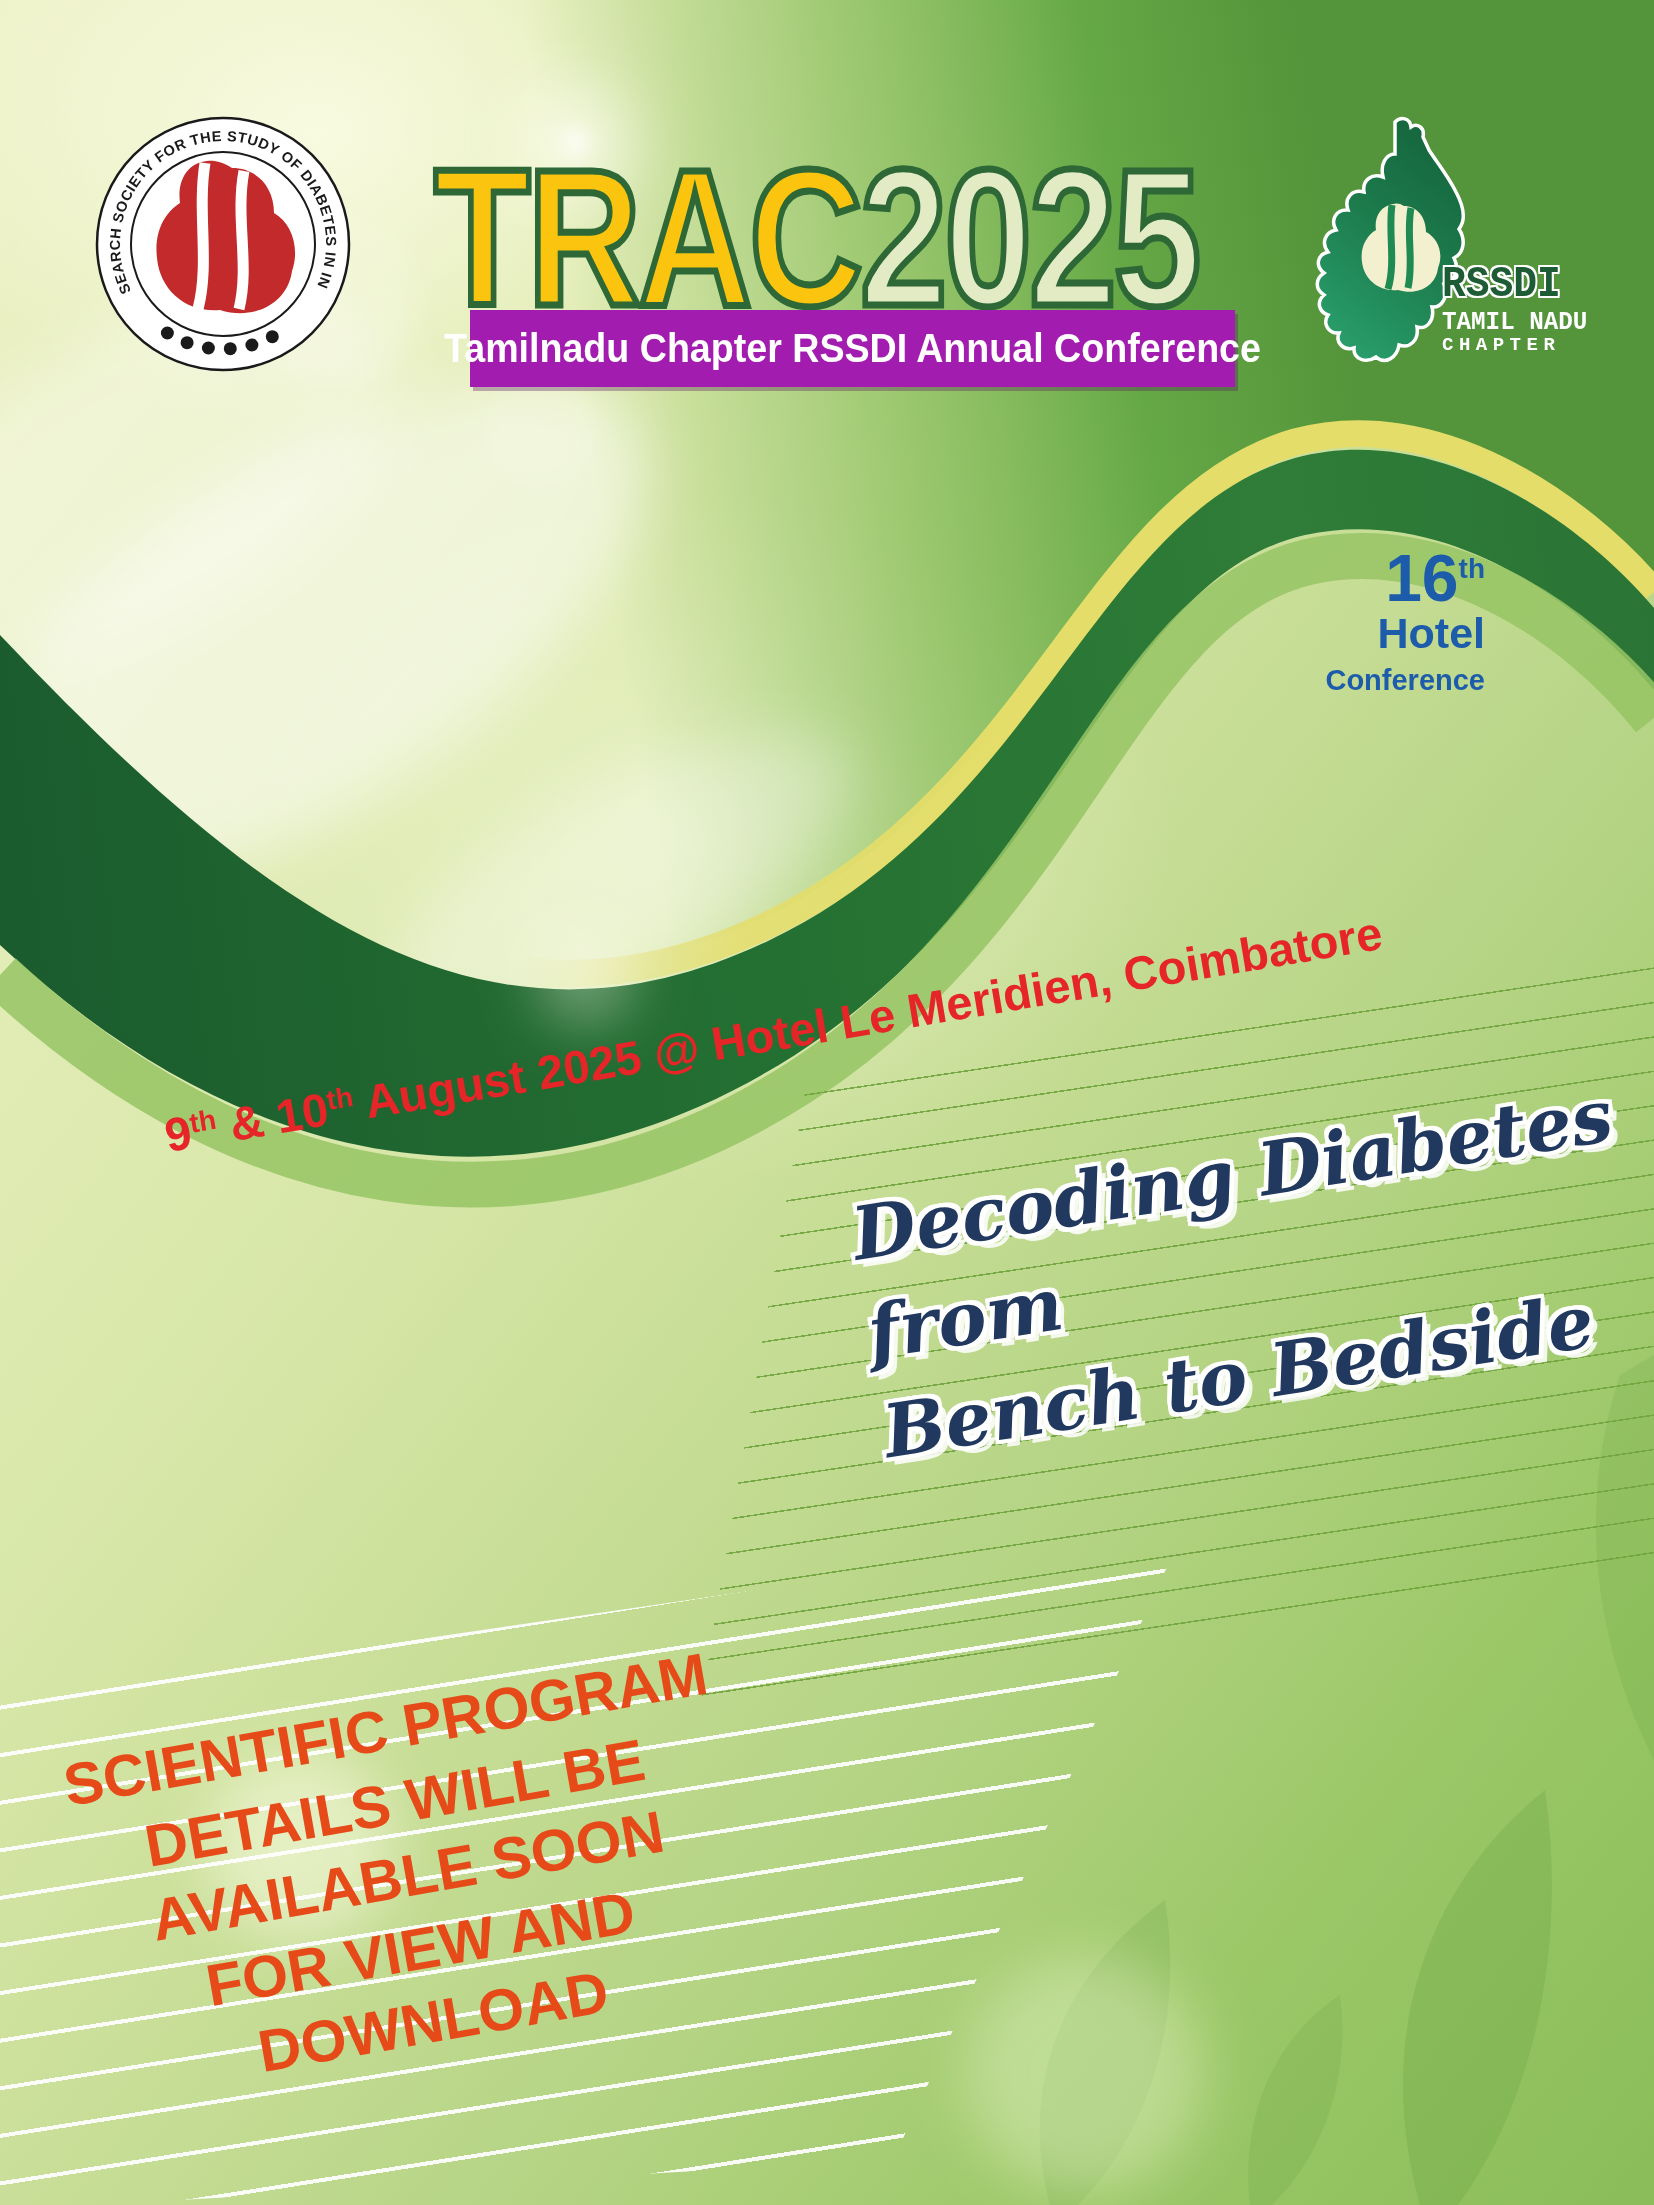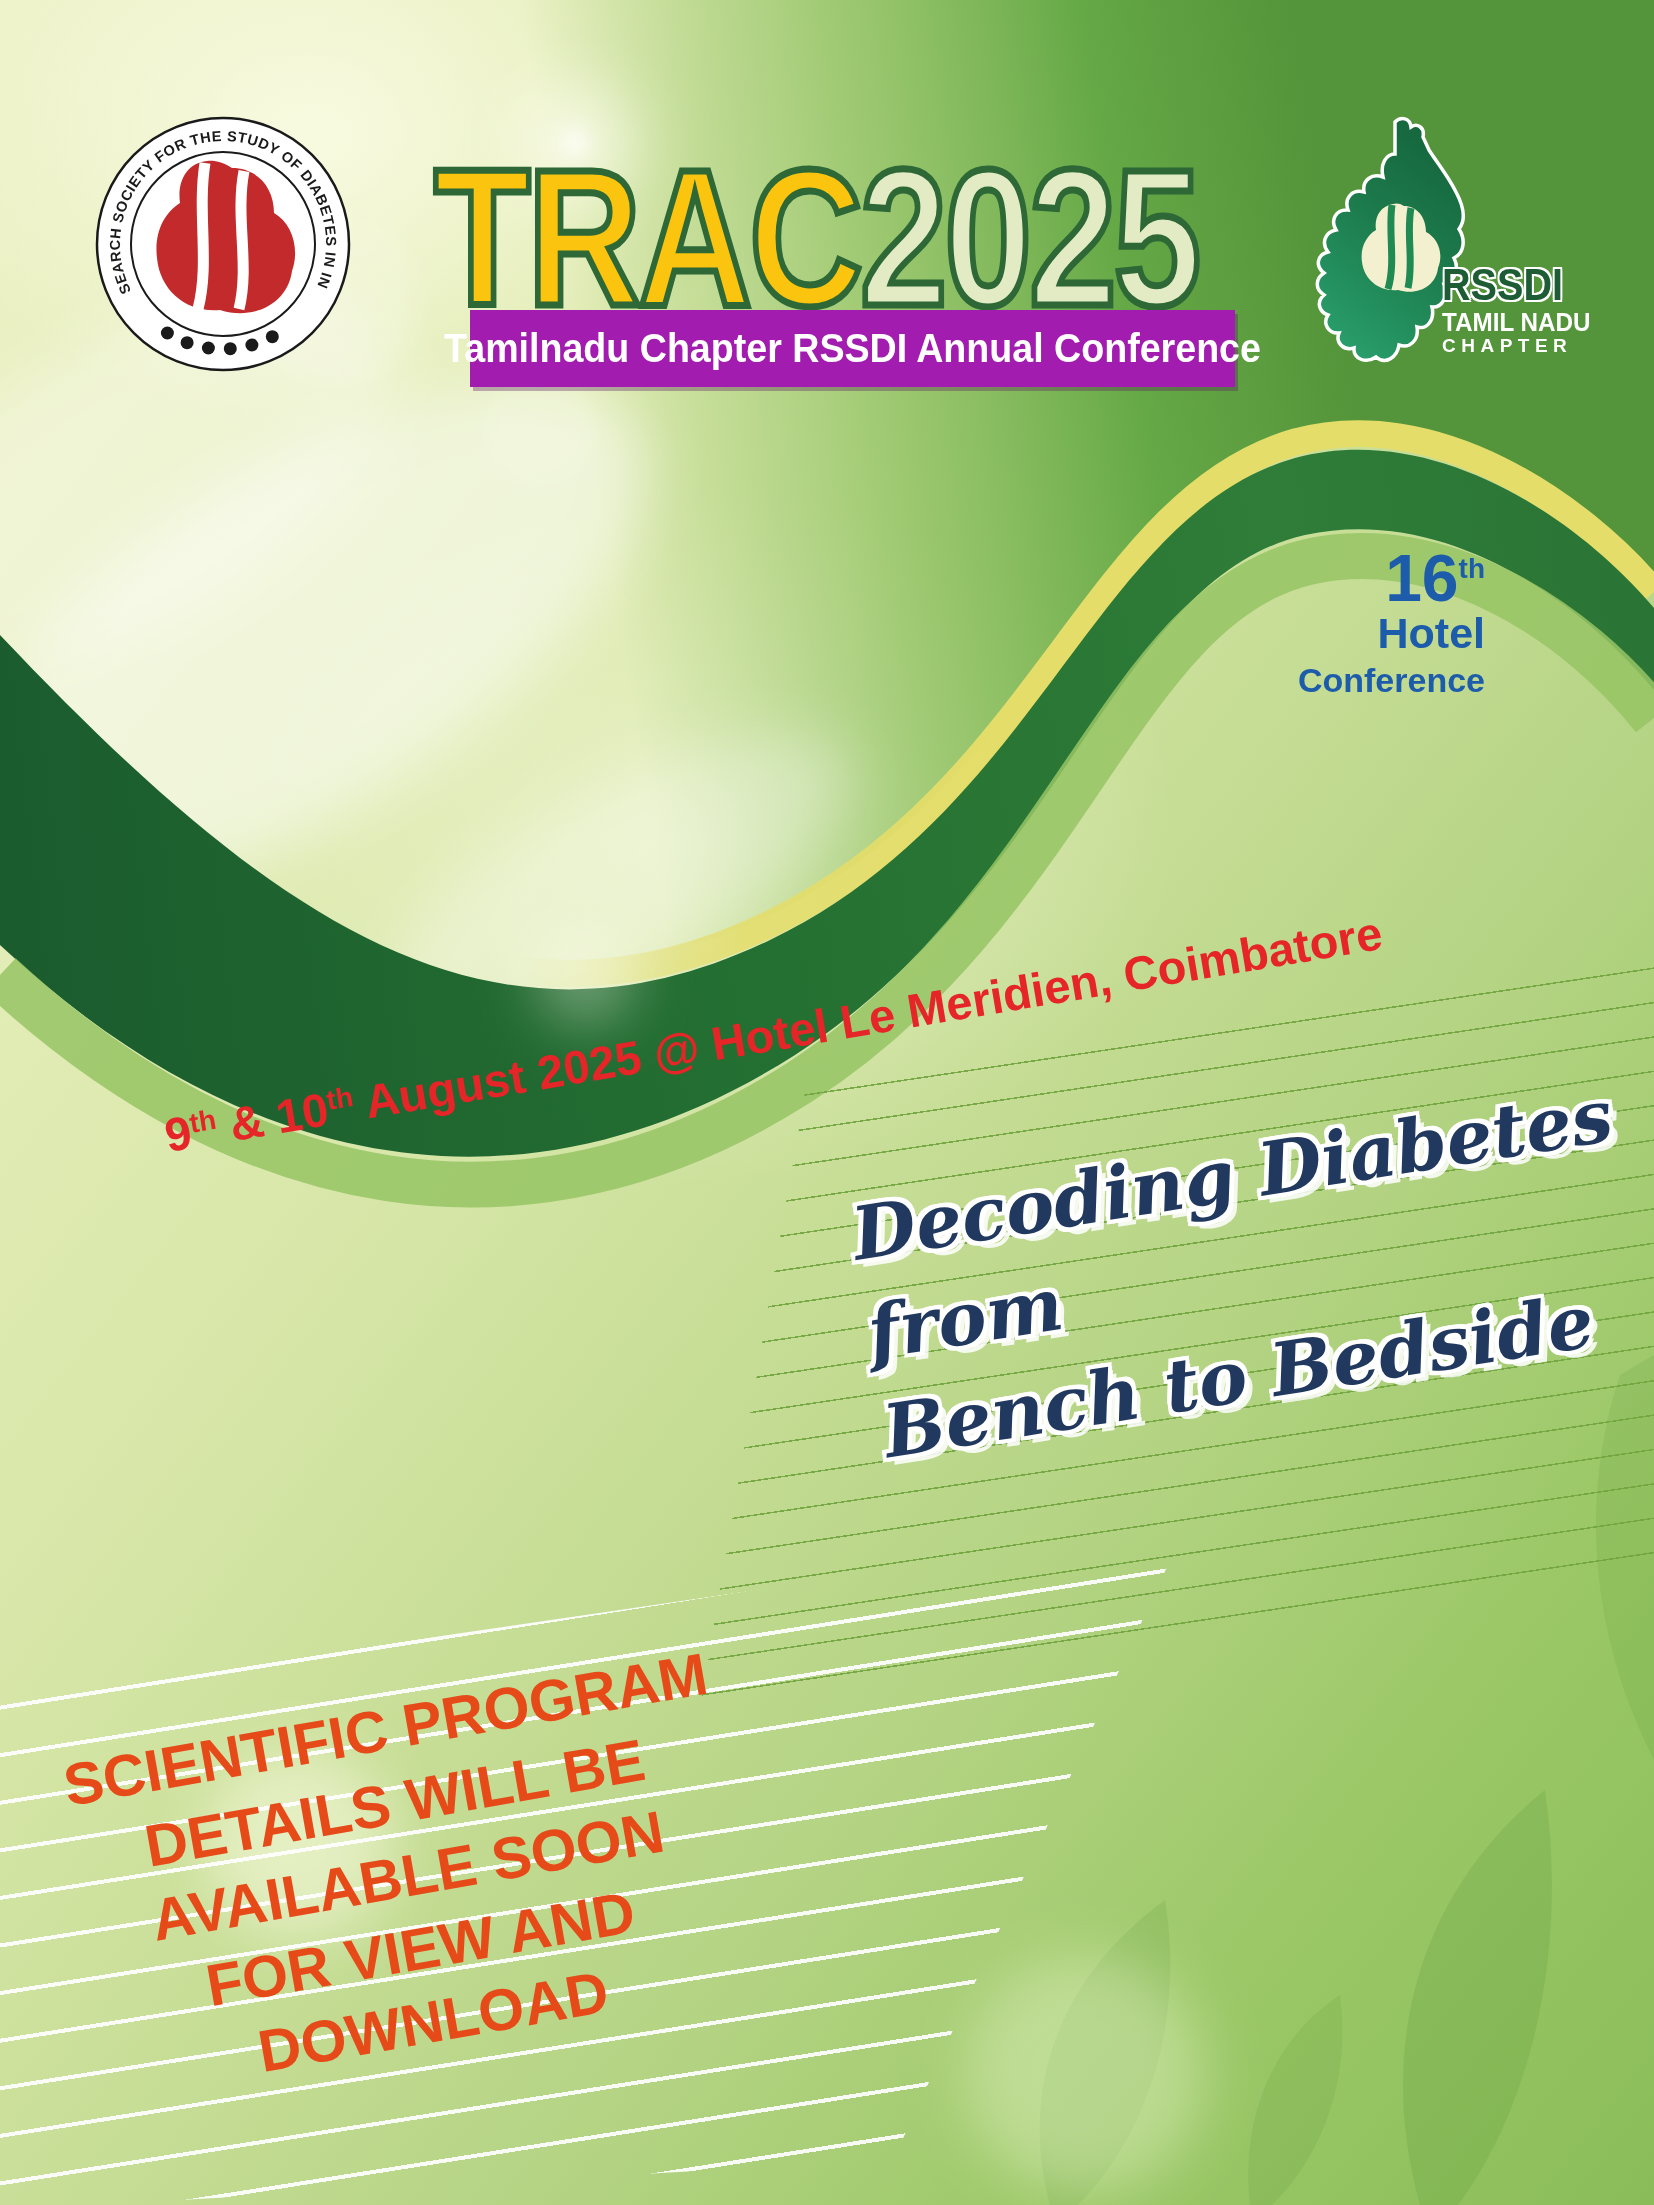--- a/index.html
+++ b/index.html
@@ -39,41 +39,41 @@
   .banner{
     position:absolute;left:470px;top:310px;width:765px;height:77px;z-index:5;
     background:#a21caf;display:flex;align-items:center;justify-content:center;
     box-shadow:3px 4px 0 rgba(90,30,95,.35);
   }
   .banner span{
     color:#ffffff;font-weight:700;font-size:40px;white-space:nowrap;
     display:inline-block;transform:scaleX(.94);
   }
   .tnmap{position:absolute;left:1298px;top:112px;z-index:5;}
-  .tn-text{position:absolute;left:1442px;top:262px;width:190px;z-index:6;line-height:1;}
+  .tn-text{position:absolute;left:1442px;top:262px;width:190px;z-index:6;line-height:1;font-family:Liberation Mono, monospace;}
   .tn-text .org{
     font-size:45px;font-weight:700;color:#1d5c35;display:inline-block;transform:scaleX(.88);transform-origin:left top;
     text-shadow:-2px -2px 0 #fff,2px -2px 0 #fff,-2px 2px 0 #fff,2px 2px 0 #fff,0 2px 0 #fff,0 -2px 0 #fff,2px 0 0 #fff,-2px 0 0 #fff;
   }
   .tn-text .region{
     font-size:25.5px;font-weight:700;color:#ffffff;display:inline-block;transform:scaleX(.95);transform-origin:left top;
     margin-top:3px;white-space:nowrap;
   }
   .tn-text .unit{
     font-size:19px;font-weight:700;color:#ffffff;letter-spacing:5.5px;white-space:nowrap;
   }
   
   .edition{
     position:absolute;left:1095px;top:538px;width:390px;z-index:4;
     text-align:right;color:#1c5cab;font-weight:700;
   }
   .edition .num{font-size:66px;line-height:62px;}
   .edition .num sup{font-size:28px;vertical-align:super;}
   .edition .l2{font-size:43px;line-height:49px;}
-  .edition .l3{font-size:34px;line-height:44px;}
+  .edition .l3{font-size:29px;line-height:44px;}
   
   .theme{
     position:absolute;left:845px;top:1185px;width:830px;z-index:4;
     transform:rotate(-9deg);transform-origin:left top;
     font-family:"DejaVu Serif",serif;font-style:italic;font-weight:700;
     font-size:73px;line-height:100px;color:#21395e;white-space:nowrap;
     text-shadow:-4px -4px 0 #fff,4px -4px 0 #fff,-4px 4px 0 #fff,4px 4px 0 #fff,
                 -4px 0 0 #fff,4px 0 0 #fff,0 -4px 0 #fff,0 4px 0 #fff,7px 8px 0 rgba(255,255,255,.85);
   }
   

